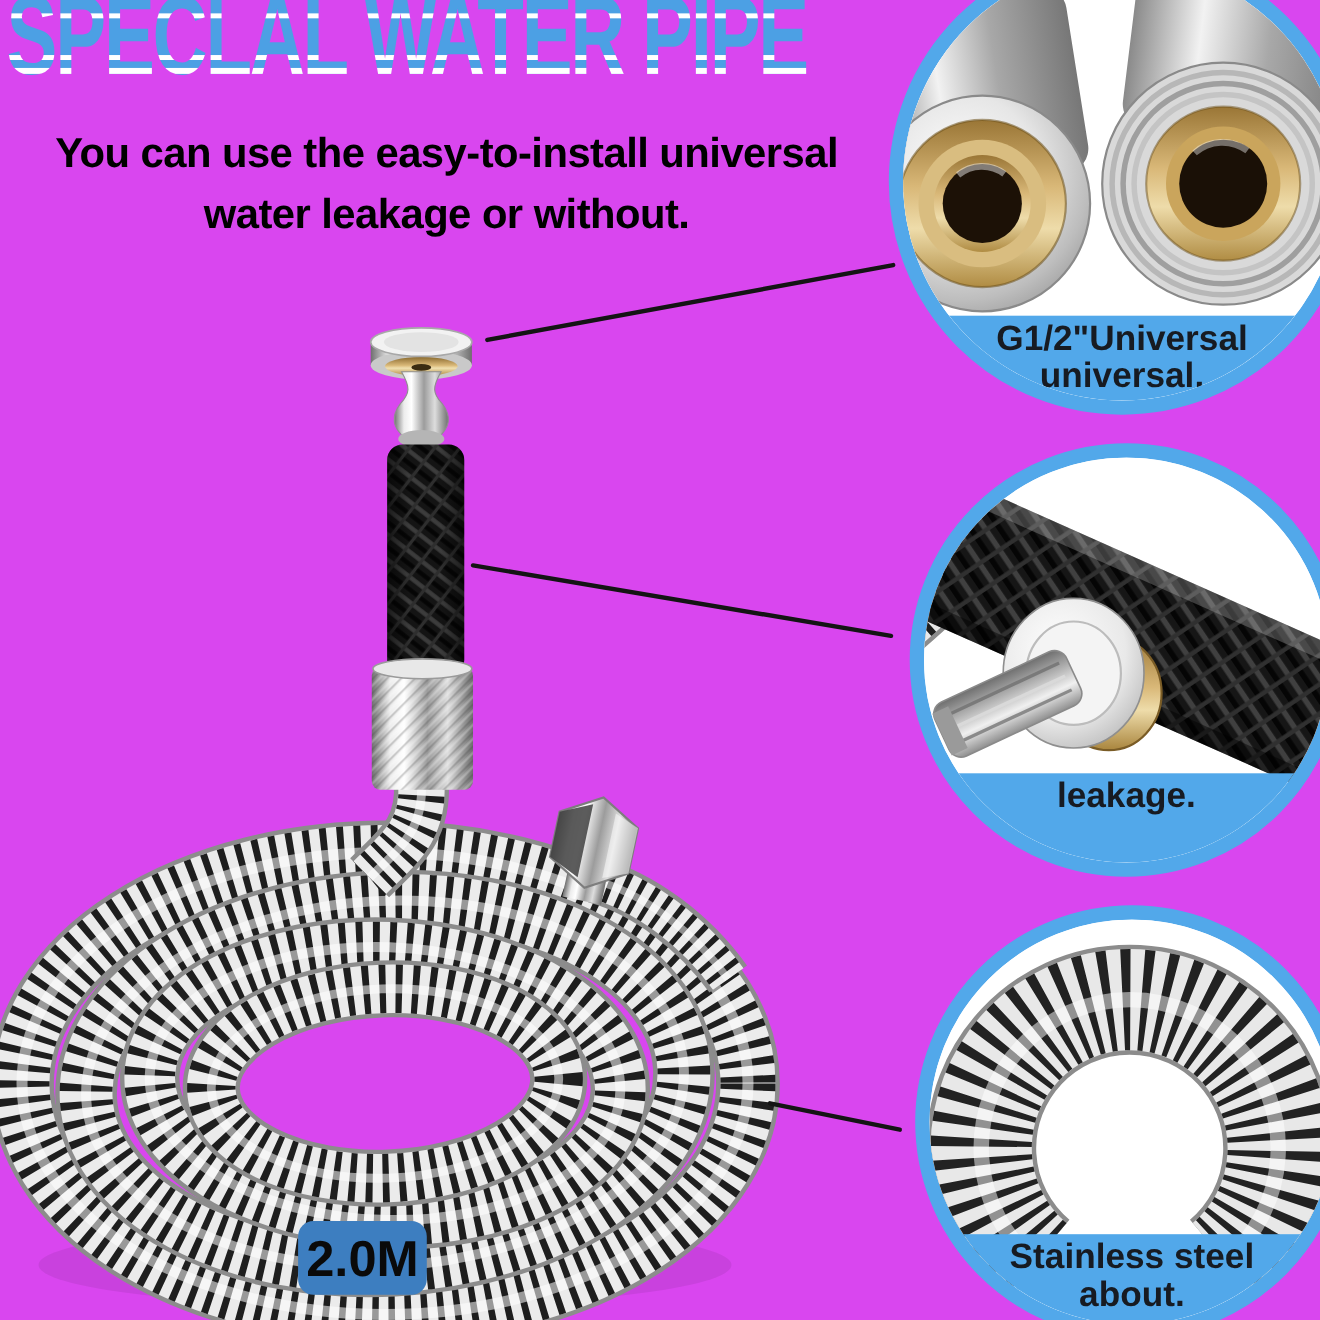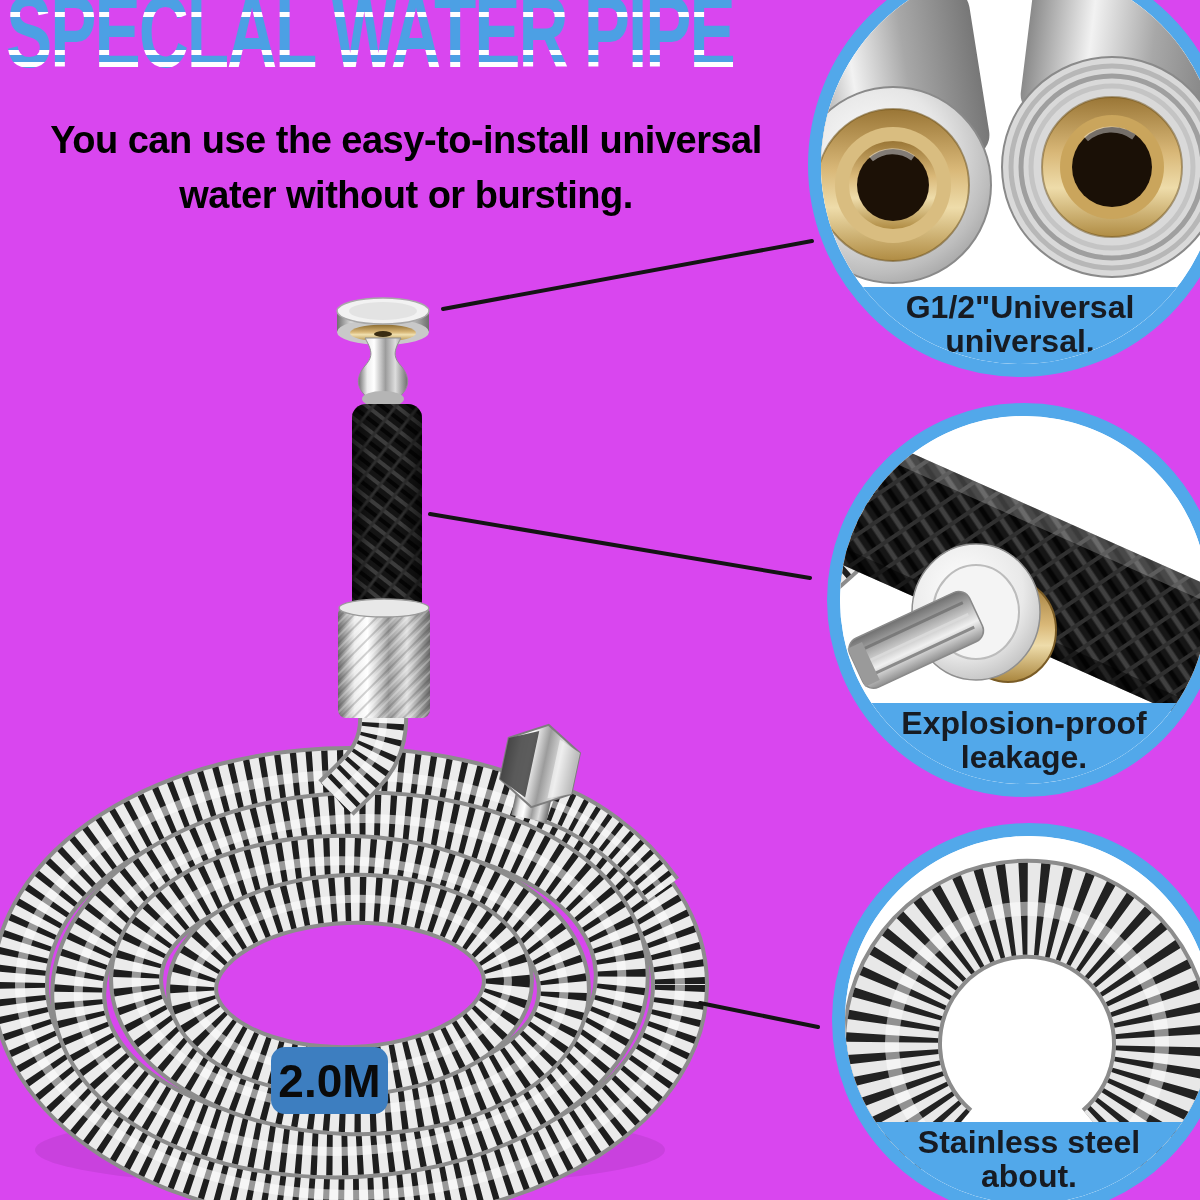--- a/index.html
+++ b/index.html
@@ -17,21 +17,21 @@
             var(--title-blue) 92px 100%);
          -webkit-background-clip:text;background-clip:text;color:transparent;}
   
   .desc{position:absolute;left:0;top:85px;width:812px;text-align:center;
         font:700 38px/55px "Liberation Sans",sans-serif;color:var(--body-text);
         letter-spacing:-.5px;margin-top:28px;}
   .desc div{white-space:nowrap;}
   
   .art{position:absolute;left:0;top:0;width:1200px;height:1200px;z-index:1;}
   
-  .badge{position:absolute;left:271px;top:1047px;width:117px;height:67px;z-index:2;
+  .badge{position:absolute;left:271px;top:1110px;width:117px;height:67px;z-index:2;
          background:var(--badge-blue);border-radius:14px;display:flex;
          align-items:center;justify-content:center;
          font:700 46px "Liberation Sans",sans-serif;color:#0a0a0a;}
   
   .callout{position:absolute;border:13px solid var(--accent);border-radius:50%;
            overflow:hidden;background:#fff;box-sizing:border-box;z-index:3;}
   .c1{left:808px;top:-47px;width:424px;height:424px;}
   .c2{left:827px;top:403px;width:394px;height:394px;}
   .c3{left:832px;top:823px;width:394px;height:394px;}
   .callout svg{position:absolute;left:0;top:0;width:100%;height:100%;}
@@ -45,21 +45,21 @@
 </style>
 </head>
 <body>
 
 <div class="stage">
 
   <h1 class="title">SPECLAL WATER PIPE</h1>
 
   <div class="desc">
     <div>You can use the easy-to-install universal</div>
-    <div>water without or bursting.</div>
+    <div>water leakage or without.</div>
   </div>
 
   <svg class="art" viewBox="0 0 1200 1200">
     <defs>
       <linearGradient id="m-chromeV" x1="0" y1="0" x2="1" y2="0">
         <stop offset="0" stop-color="#6f6f6f"></stop>
           <stop offset=".18" stop-color="#ececec"></stop>
         <stop offset=".32" stop-color="#ffffff"></stop>
           <stop offset=".55" stop-color="#9c9c9c"></stop>
         <stop offset=".75" stop-color="#dddddd"></stop>
@@ -267,21 +267,20 @@
         <g transform="translate(136,196) rotate(155)">
           <rect x="0" y="-27" width="132" height="54" rx="12" fill="url(#b-stem)" stroke="#8a8a8a" stroke-width="1.5"></rect>
           <line x1="8" y1="-13" x2="124" y2="-13" stroke="#8a8a8a" stroke-width="3"></line>
           <line x1="8" y1="1" x2="124" y2="1" stroke="#d9d9d9" stroke-width="3"></line>
           <line x1="8" y1="14" x2="124" y2="14" stroke="#7a7a7a" stroke-width="3"></line>
           <rect x="116" y="-21" width="16" height="42" fill="#9a9a9a"></rect>
         </g>
       </g>
     </svg>
     <div class="cband" style="background: rgb(82, 168, 234);">
-      <div>Explosion-proof</div>
       <div>leakage.</div>
     </div>
   </div>
 
   <div class="callout c3" style="border-color: rgb(82, 168, 234);">
     <svg viewBox="0 0 368 368">
       <rect width="368" height="368" fill="#ffffff"></rect>
       <g fill="none">
         <path d="M 95 311 A 135 135 0 1 1 269 311" stroke="#8c8c8c" stroke-width="100"></path>
         <path d="M 95 311 A 135 135 0 1 1 269 311" stroke="#e8e8e8" stroke-width="92"></path>

